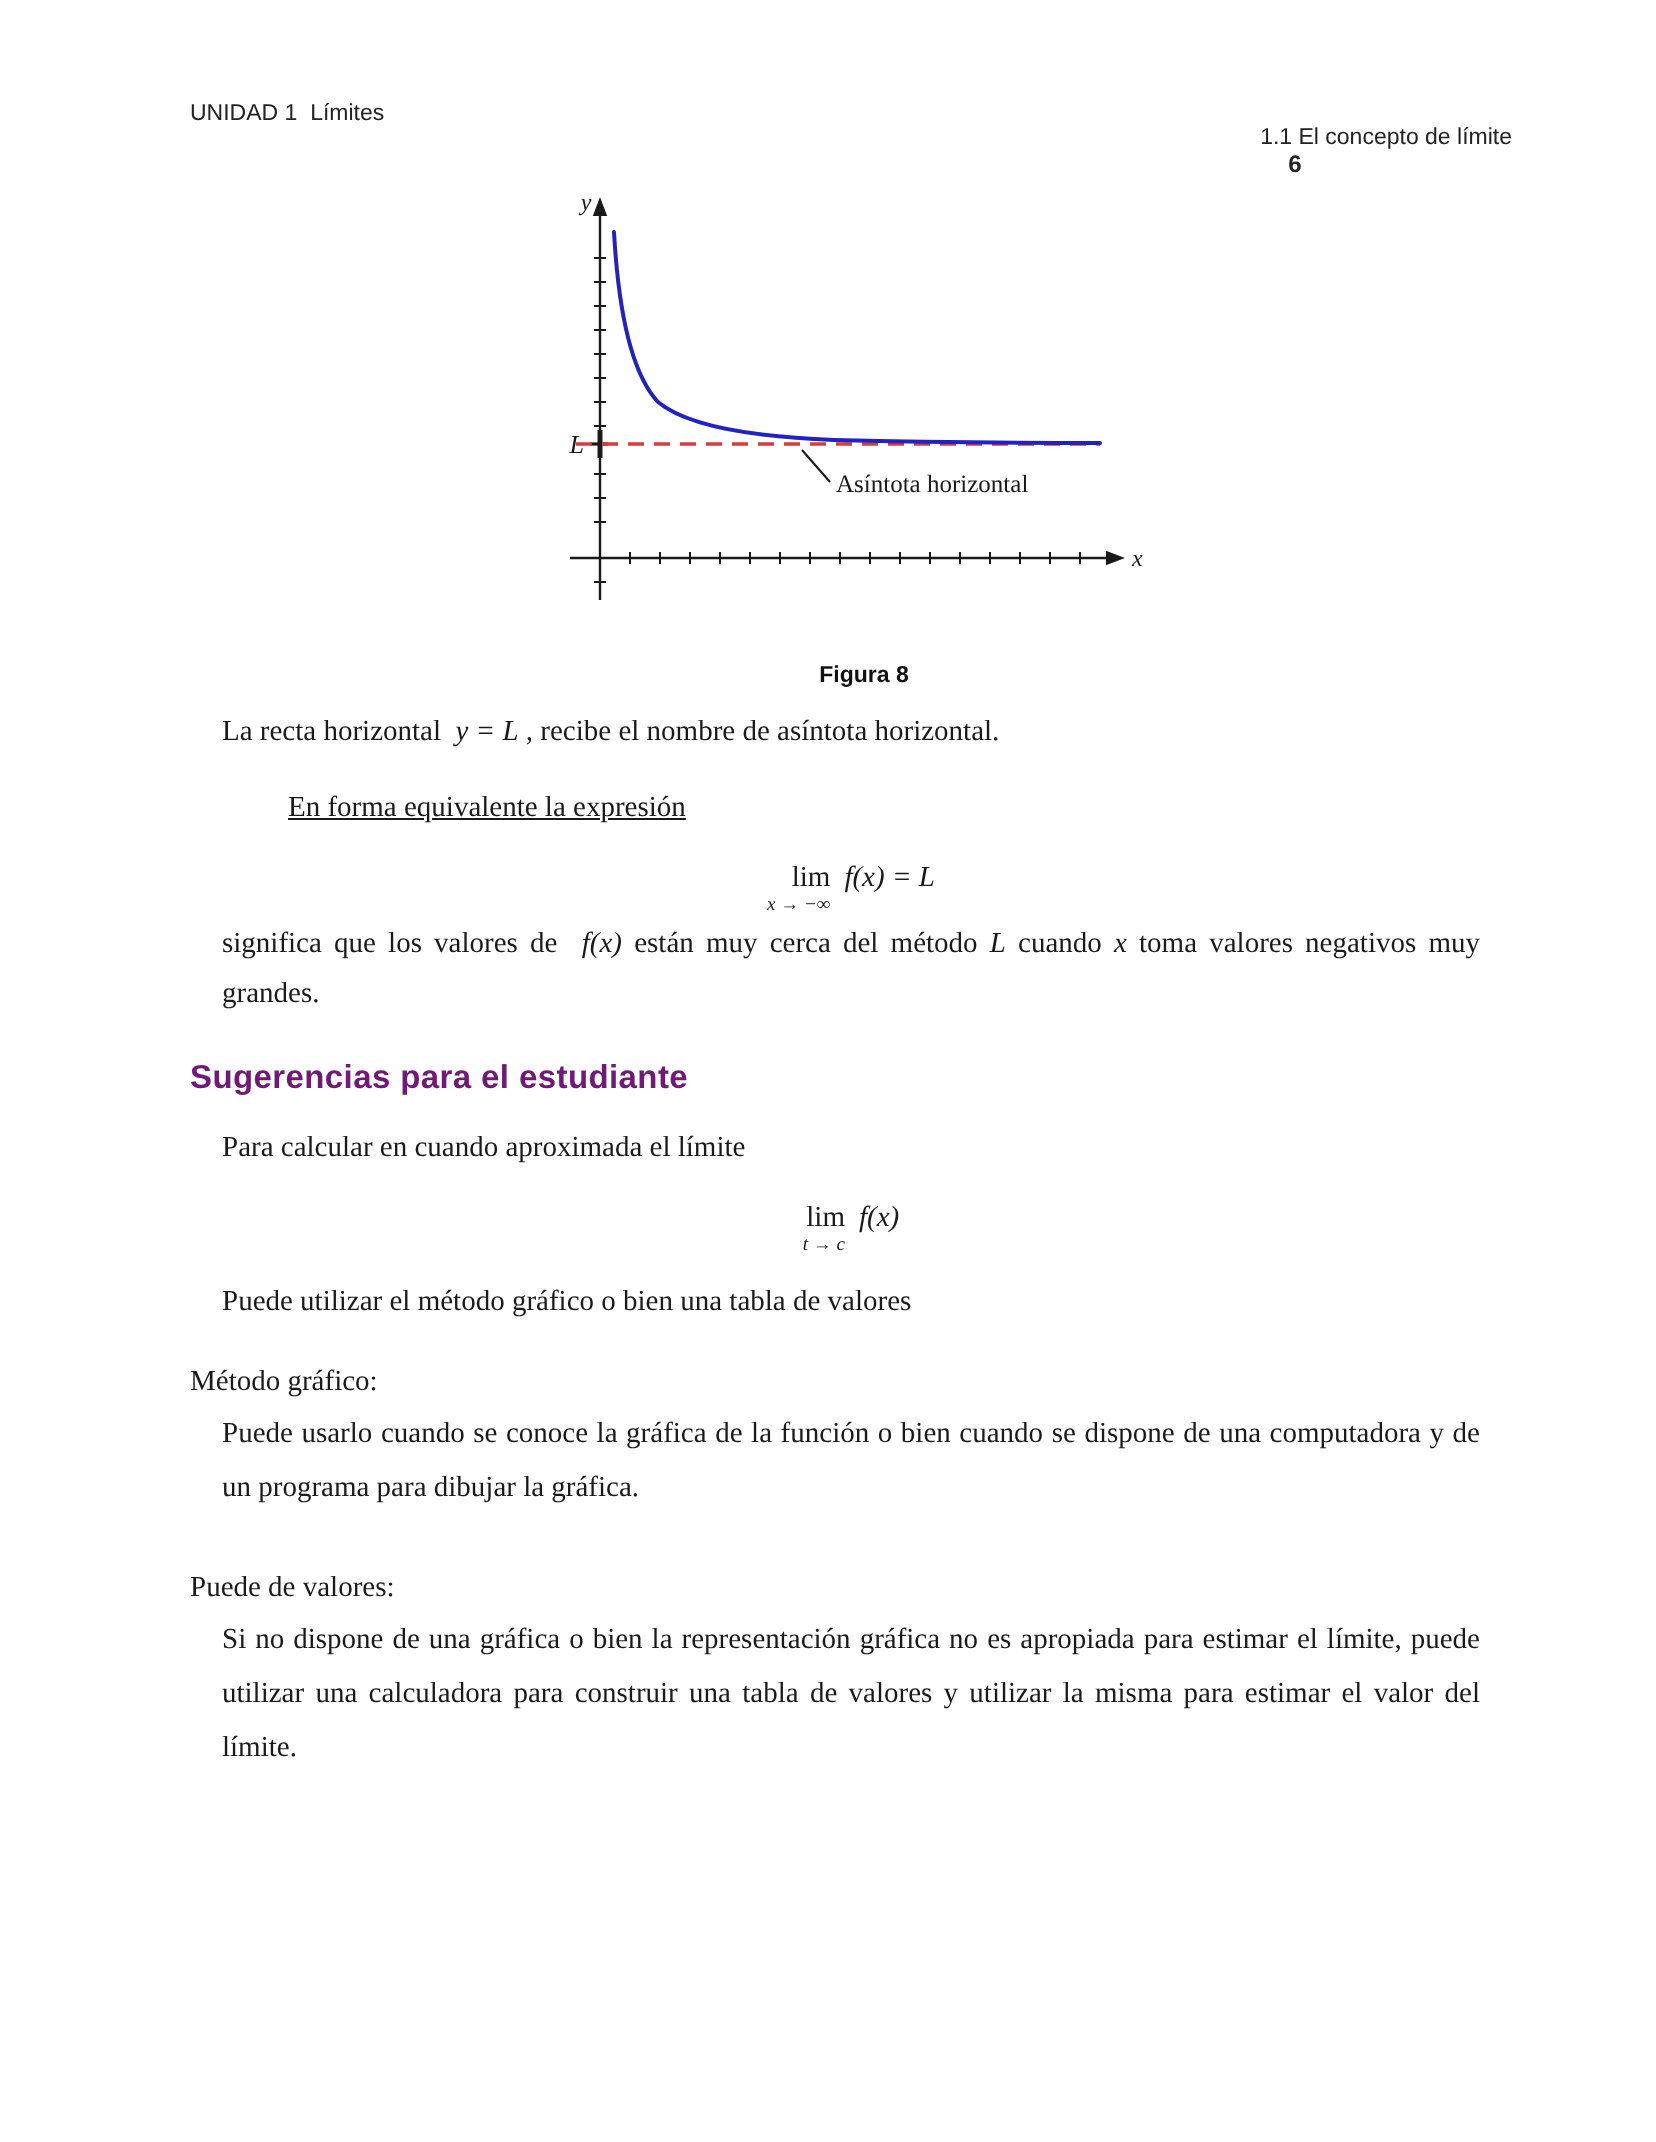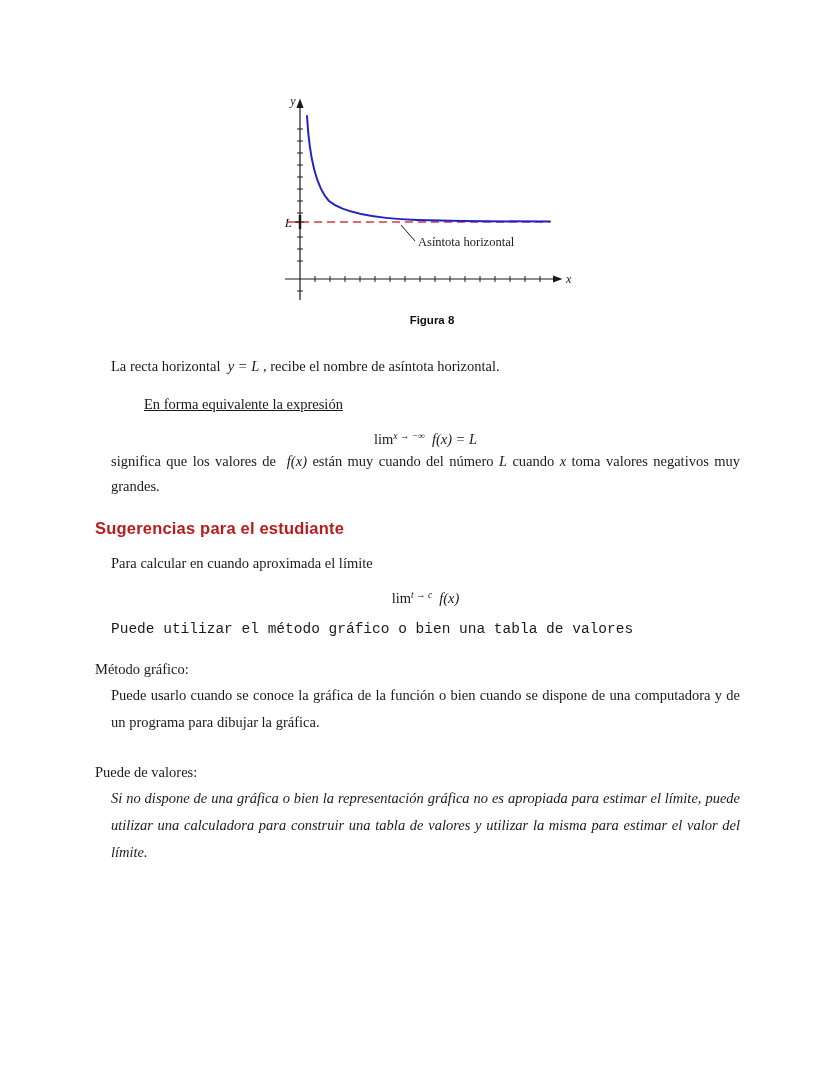--- a/index.html
+++ b/index.html
@@ -21,58 +21,65 @@
     font-size: 11.5px; color: #222;
   }
   .header span { white-space: pre; }
   .header .page-num { font-weight: bold; font-size: 12px; margin-left: 14px; }
 
   
   .figure { position: absolute; top: 94px; left: 282px; width: 300px; margin: 0; text-align: center; }
   .figure svg { display: block; }
   .figure figcaption {
     font-family: "Liberation Sans", sans-serif; font-weight: bold;
-    font-size: 11.5px; margin-top: 2px; color: #111;
+    font-size: 11.5px; margin-top: 20px; color: #111;
   }
 
   
   .content {
     position: absolute; top: 339px; left: 95px; width: 661px;
     font-size: 14.5px; color: #1a1a1a;
   }
   .para { margin: 16px; line-height: 22px; }
   .mi { font-style: italic; }
   .p-equiv { padding-left: 33px; text-decoration: underline; }
 
   .math-display { display: flex; justify-content: center; align-items: flex-start; margin-top: 2px; }
-  .lim-block { display: inline-flex; flex-direction: row; align-items: flex-start; }
+  .lim-block { display: inline-flex; flex-direction: column; align-items: flex-end; }
   .lim-word { line-height: 17px; }
   .lim-sub { font-size: 9.5px; line-height: 11px; font-style: italic; }
   .lim-expr { margin-left: 7px; line-height: 17px; }
 
   .p-significa { margin-top: 1px; line-height: 25px; text-align: justify; }
 
   .section-heading {
     font-family: "Liberation Sans", sans-serif;
     font-size: 16.5px; font-weight: bold; line-height: 20px;
-    margin: 19px 0 0; color: #b91c1c; letter-spacing: 0.2px;
+    margin: 19px 0 0; color: #701a75; letter-spacing: 0.2px;
   }
   .p-calcular { margin-top: 14px; }
   .md2 { margin-top: 0; }
-  .p-utilizar { margin-top: 11px; font-family: Liberation Mono, monospace; }
+  .p-utilizar { margin-top: 11px; }
   .sub-heading { font-size: 14.5px; font-weight: normal; line-height: 22px; margin: 18px 0 0; }
   .p-metodo { margin-top: 2px; line-height: 27px; text-align: justify; }
   .sh-tabla { margin-top: 25px; }
-  .p-tabla { margin-top: 2px; line-height: 27px; text-align: justify; font-style: italic; }
+  .p-tabla { margin-top: 2px; line-height: 27px; text-align: justify; }
 </style>
 </head>
 <body>
 
 <div class="page">
 
+  <header class="header">
+    <span>UNIDAD 1&nbsp; Límites</span>
+    <span>
+      <span>1.1 El concepto de límite</span>
+      <span class="page-num">6</span>
+    </span>
+  </header>
 
   <figure class="figure">
     <svg width="300" height="218" viewBox="0 0 300 218" role="img">
       <line x1="3" y1="185" x2="272" y2="185" stroke="#1a1a1a" stroke-width="1.2"></line>
       <polygon points="271,181.4 280.5,185 271,188.6" fill="#1a1a1a"></polygon>
       <line x1="18" y1="13" x2="18" y2="206" stroke="#1a1a1a" stroke-width="1.2"></line>
       <polygon points="14.4,14 18,4.5 21.6,14" fill="#1a1a1a"></polygon>
       <path d="M33 182v6M48 182v6M63 182v6M78 182v6M93 182v6M108 182v6M123 182v6M138 182v6M153 182v6M168 182v6M183 182v6M198 182v6M213 182v6M228 182v6M243 182v6M258 182v6" stroke="#1a1a1a" stroke-width="1" fill="none"></path>
       <path d="M15 35h6M15 47h6M15 59h6M15 71h6M15 83h6M15 95h6M15 107h6M15 119h6M15 143h6M15 155h6M15 167h6M15 197h6" stroke="#1a1a1a" stroke-width="1" fill="none"></path>
       <line x1="13" y1="128" x2="22" y2="128" stroke="#1a1a1a" stroke-width="1.6"></line>
@@ -95,21 +102,21 @@
     <p class="para p-equiv">En forma equivalente la expresión</p>
 
     <div class="math-display">
       <span class="lim-block">
         <span class="lim-word">lim</span>
         <span class="lim-sub">x → −∞</span>
       </span>
       <span class="lim-expr mi">f(x) = L</span>
     </div>
 
-    <p class="para p-significa"><span>significa que los valores de&nbsp; </span><span class="mi">f(x)</span><span> están muy cuando del número </span><span class="mi">L</span><span> cuando </span><span class="mi">x</span><span> toma valores negativos muy grandes.</span></p>
+    <p class="para p-significa"><span>significa que los valores de&nbsp; </span><span class="mi">f(x)</span><span> están muy cerca del método </span><span class="mi">L</span><span> cuando </span><span class="mi">x</span><span> toma valores negativos muy grandes.</span></p>
 
     <h2 class="section-heading">Sugerencias para el estudiante</h2>
 
     <p class="para p-calcular">Para calcular en cuando aproximada el límite</p>
 
     <div class="math-display md2">
       <span class="lim-block">
         <span class="lim-word">lim</span>
         <span class="lim-sub">t → c</span>
       </span>

